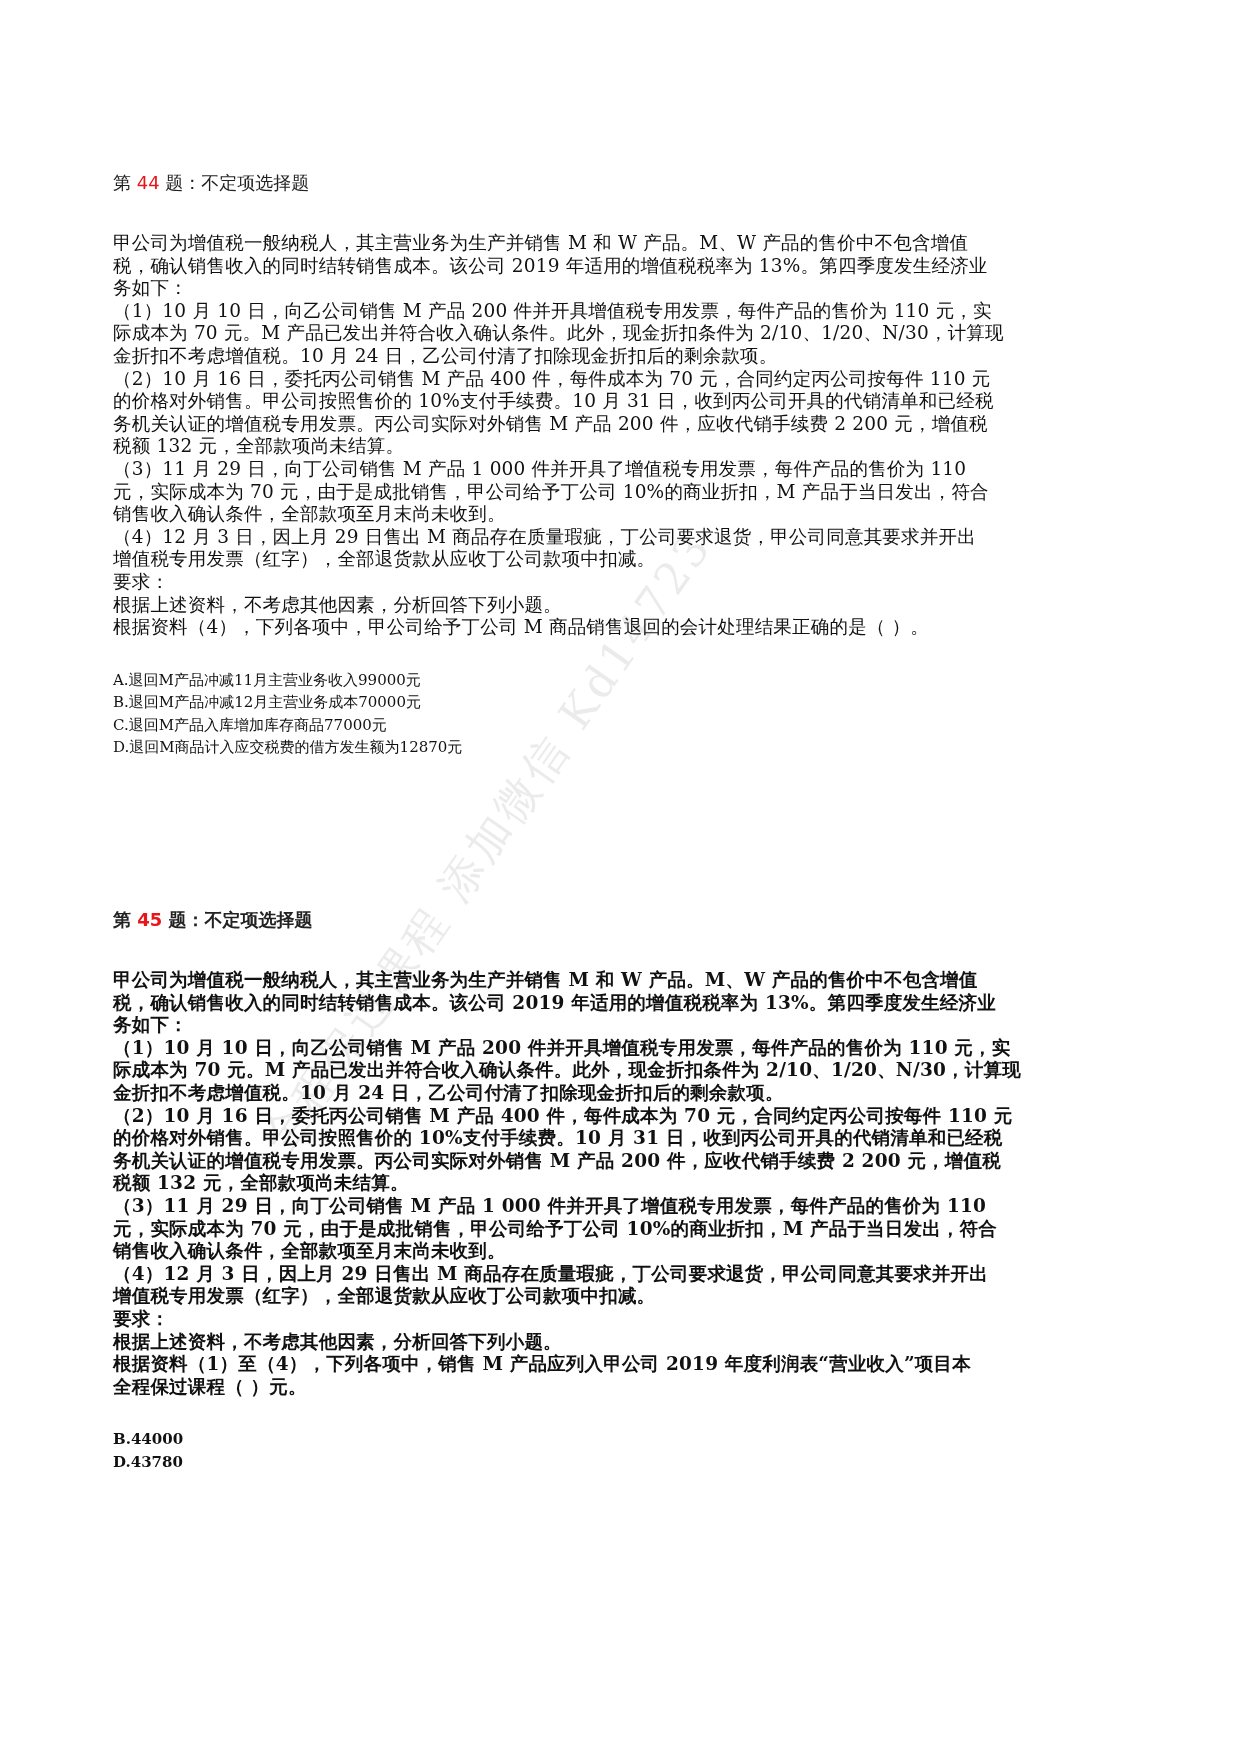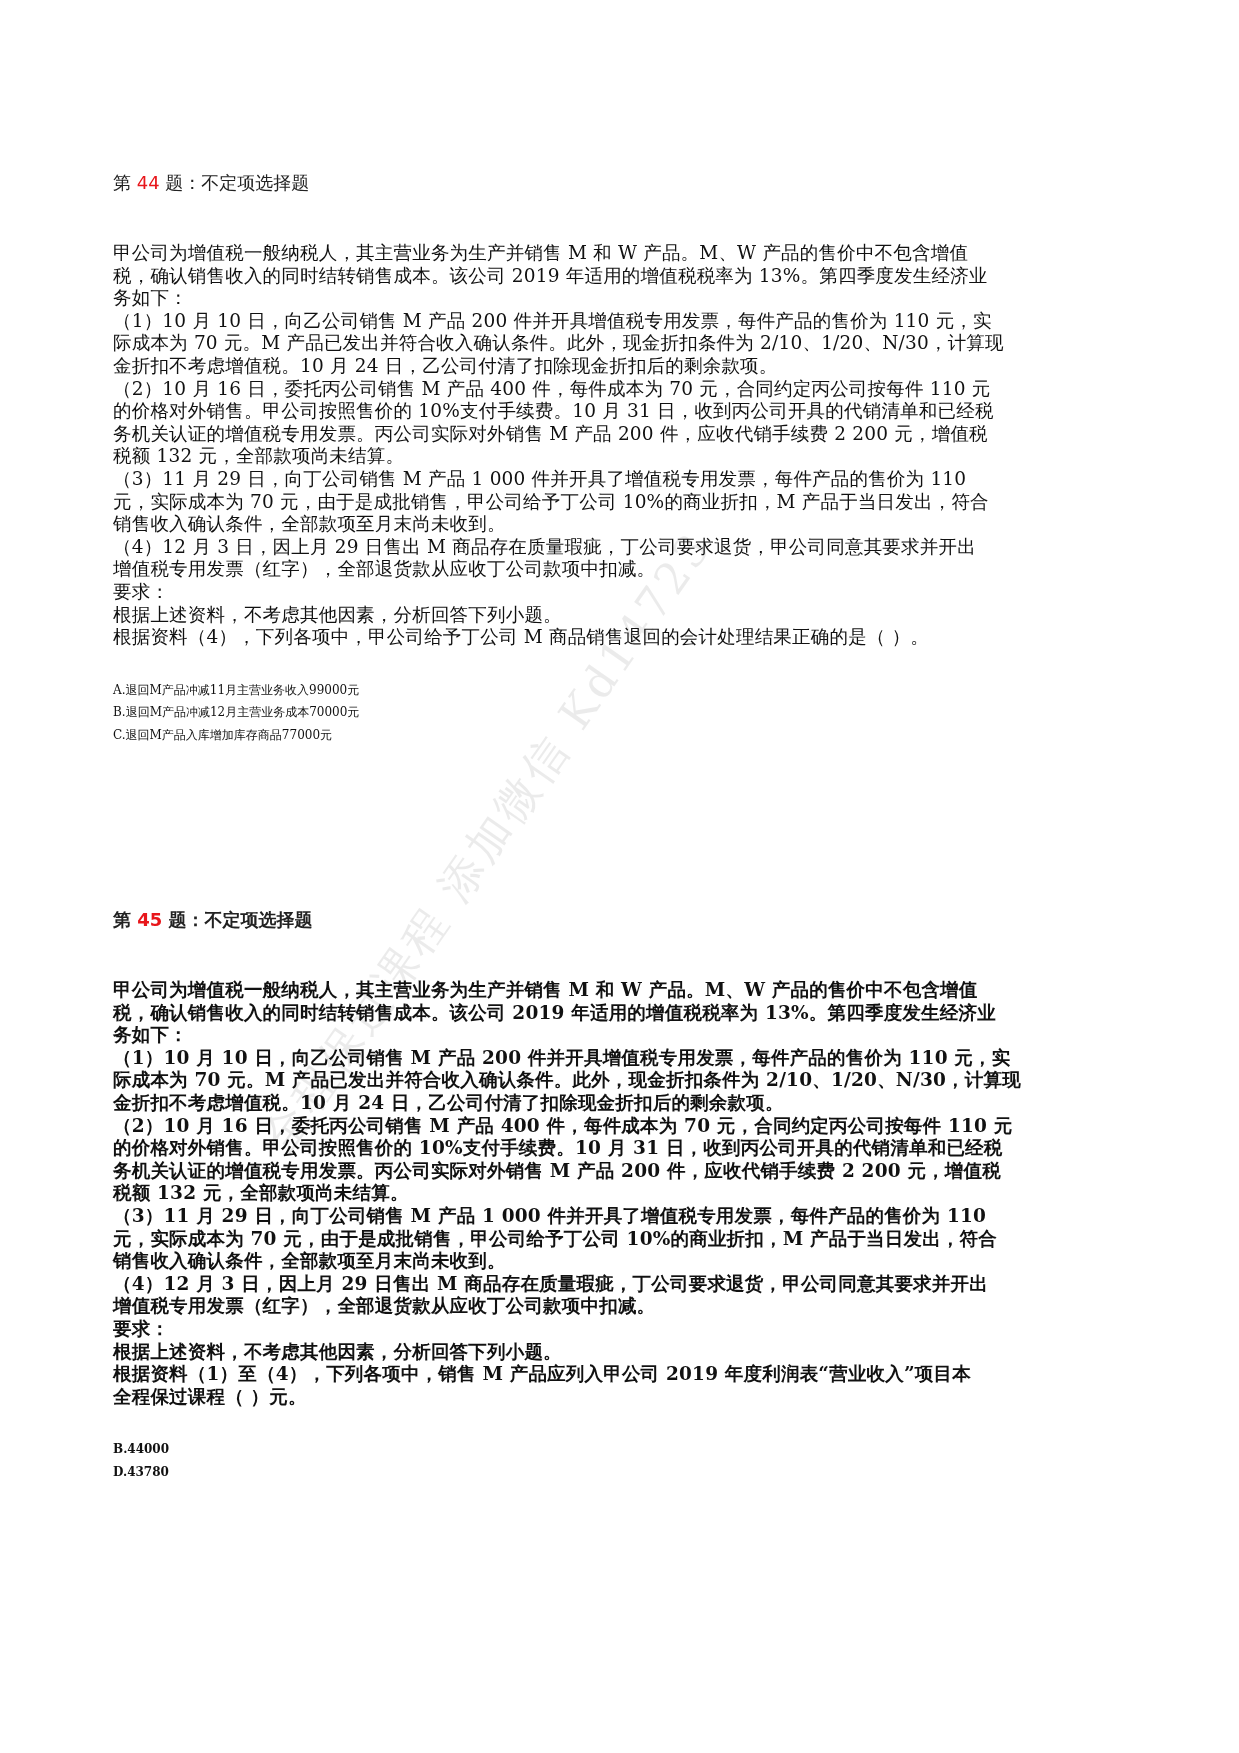--- a/index.html
+++ b/index.html
@@ -8,27 +8,27 @@
     font-family: "DejaVu Serif", "Liberation Serif", serif;
     color: #111111;
   }
   .page { position: absolute; left: 0; top: 0; width: 1106px; height: 1753px; }
   .question { position: absolute; left: 113px; width: 1010px; }
   .q-heading {
     font-family: "DejaVu Sans", "Liberation Sans", sans-serif;
     font-size: 18px; line-height: 22px; color: #222; white-space: nowrap;
   }
   .q-num { color: #e8161b; }
-  .stem { margin-top: 48px; }
+  .stem { margin-top: 38px; }
   .line {
     font-size: 18.5px; line-height: 22.6px; white-space: nowrap;
     letter-spacing: 0.2px;
   }
   .options { margin-top: 30px; }
-  .opt { font-size: 12px; line-height: 22.6px; white-space: nowrap; cursor: pointer; }
+  .opt { font-size: 15px; line-height: 22.6px; white-space: nowrap; cursor: pointer; }
   .watermark {
     position: absolute; left: 250px; top: 1130px;
     transform-origin: 0 0; transform: rotate(-55deg);
     font-family: "DejaVu Serif", "Liberation Serif", serif;
     font-size: 44px; color: rgba(0,0,0,0.08); white-space: nowrap;
     pointer-events: none; letter-spacing: 4px;
   }
 </style>
 </head>
 <body>
@@ -56,20 +56,21 @@
       <div class="line">（4）12 月  3 日，因上月  29 日售出  M 商品存在质量瑕疵，丁公司要求退货，甲公司同意其要求并开出</div>
       <div class="line">增值税专用发票（红字），全部退货款从应收丁公司款项中扣减。</div>
       <div class="line">要求：</div>
       <div class="line">根据上述资料，不考虑其他因素，分析回答下列小题。</div>
       <div class="line">根据资料（4），下列各项中，甲公司给予丁公司  M 商品销售退回的会计处理结果正确的是（  ）。</div>
     </div>
     <div class="options">
       <div class="opt">A.退回M产品冲减11月主营业务收入99000元</div>
       <div class="opt">B.退回M产品冲减12月主营业务成本70000元</div>
       <div class="opt">C.退回M产品入库增加库存商品77000元</div>
+      <div class="opt">D.退回M商品计入应交税费的借方发生额为12870元</div>
     </div>
   </div>
 
   <div class="question" style="top:909px;font-weight:bold;">
     <div class="q-heading">
       <span>第 </span><span class="q-num">45</span><span> 题：不定项选择题</span>
     </div>
     <div class="stem">
       <div class="line">甲公司为增值税一般纳税人，其主营业务为生产并销售 M 和  W 产品。M、W 产品的售价中不包含增值</div>
       <div class="line">税，确认销售收入的同时结转销售成本。该公司  2019 年适用的增值税税率为 13%。第四季度发生经济业</div>

